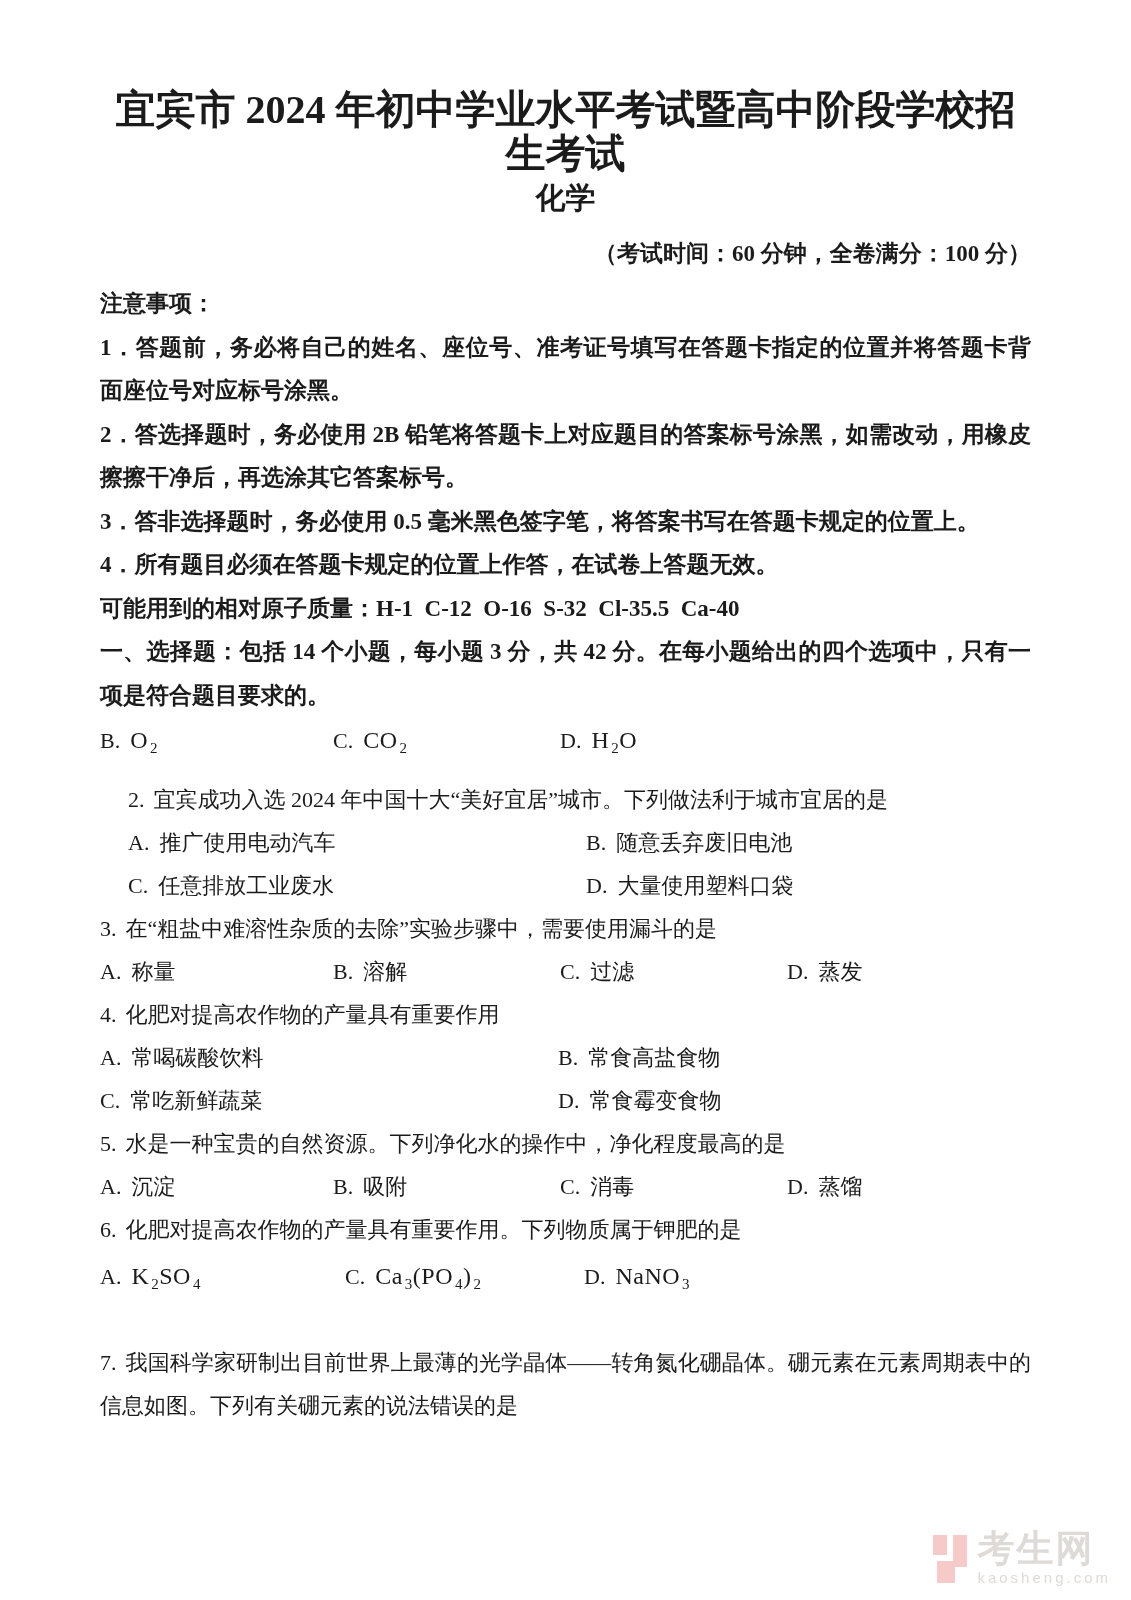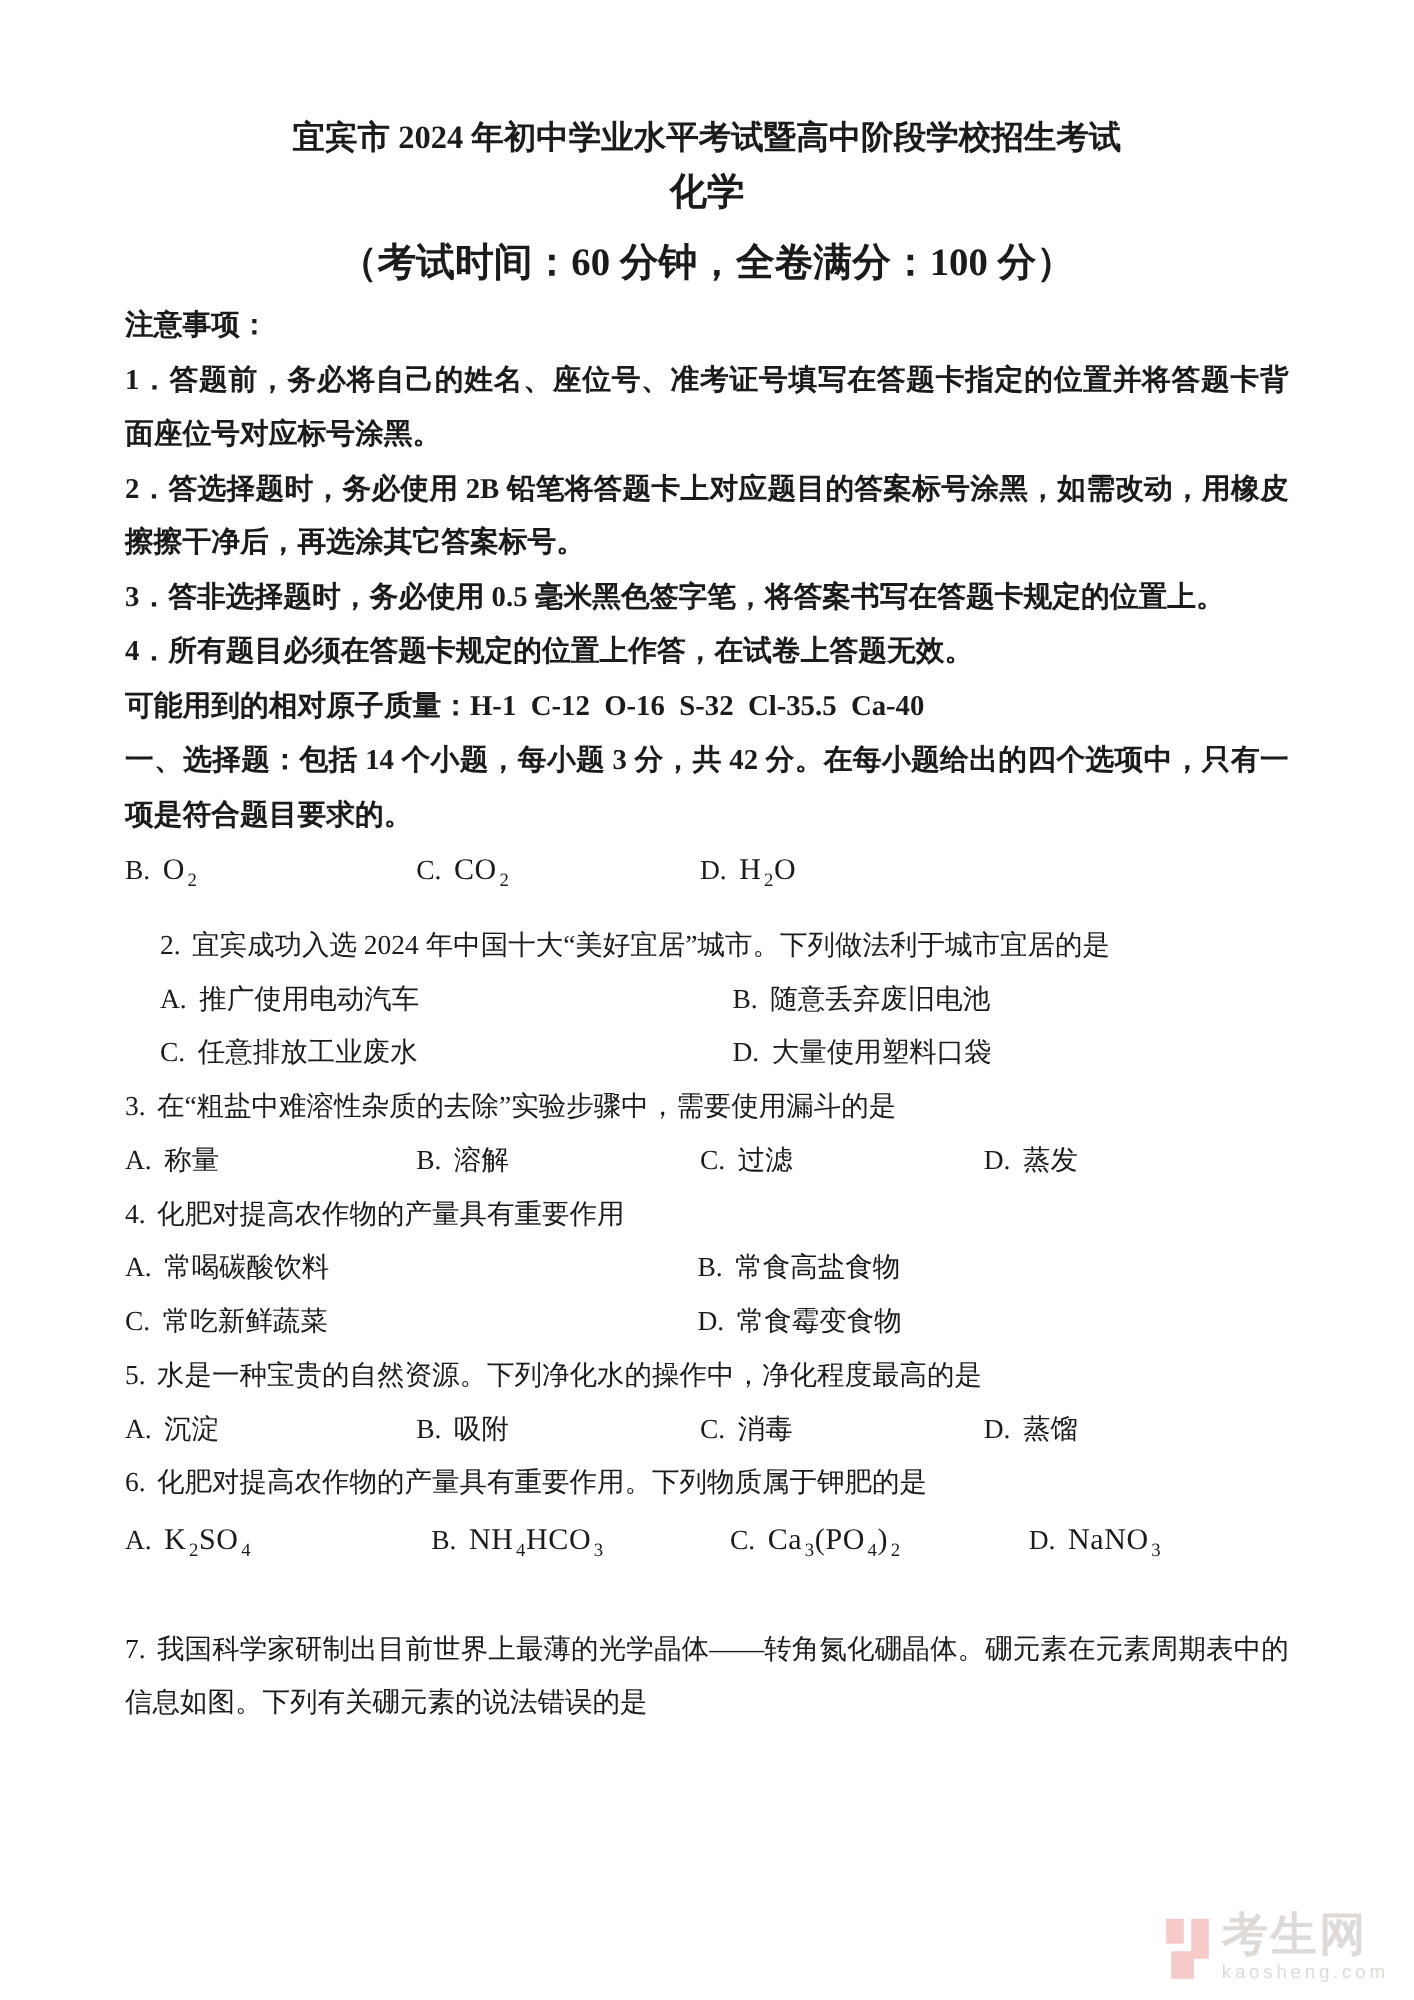--- a/index.html
+++ b/index.html
@@ -6,23 +6,23 @@
   html,body { width:1131px; height:1600px; }
   body {
     background: var(--paper, #ffffff);
     color: var(--ink, #1b1b1b);
     font-family: "Liberation Serif", "DejaVu Serif", serif;
     position: relative;
     overflow: hidden;
   }
   .content { padding: 88px 100px 0 100px; }
 
-  .title   { font-size:26px; font-weight:700; text-align:center; line-height:44px; }
+  .title   { font-size:40px; font-weight:700; text-align:center; line-height:44px; }
   .subject { font-size:30px; font-weight:700; text-align:center; line-height:44px; }
-  .exam-info { font-size:31px; font-weight:700; text-align:center; line-height:36px; margin-top:16px; }
+  .exam-info { font-size:23px; font-weight:700; text-align:right; line-height:36px; margin-top:16px; }
 
   .front-matter { margin-top:10px; font-size:23px; font-weight:700; line-height:43.5px; text-align:justify; }
   .front-matter p { margin:0; }
   .atomic { white-space:pre-wrap; text-align:left; }
 
   .questions { font-size:22px; line-height:43px; }
   .q-text { text-align:justify; }
   .q-num { margin-right:9px; }
 
   .opts { display:grid; }
@@ -114,21 +114,20 @@
         <div class="opt"><span class="opt-label">B.</span><span>吸附</span></div>
         <div class="opt"><span class="opt-label">C.</span><span>消毒</span></div>
         <div class="opt"><span class="opt-label">D.</span><span>蒸馏</span></div>
       </div>
     </div>
 
     <div class="q-block">
       <p class="q-text"><span class="q-num">6.</span><span>化肥对提高农作物的产量具有重要作用。下列物质属于钾肥的是</span></p>
       <div class="opts four row-50">
         <div class="opt"><span class="opt-label">A.</span><span class="formula">K<sub>2</sub>SO<sub>4</sub></span></div>
-        <div class="opt"><span class="opt-label">B.</span><span class="formula">NH<sub>4</sub>HCO<sub>3</sub></span></div>
         <div class="opt"><span class="opt-label">C.</span><span class="formula">Ca<sub>3</sub>(PO<sub>4</sub>)<sub>2</sub></span></div>
         <div class="opt"><span class="opt-label">D.</span><span class="formula">NaNO<sub>3</sub></span></div>
       </div>
     </div>
 
     <div class="q-block q-gap-40">
       <p class="q-text"><span class="q-num">7.</span><span>我国科学家研制出目前世界上最薄的光学晶体——转角氮化硼晶体。硼元素在元素周期表中的信息如图。下列有关硼元素的说法错误的是</span></p>
     </div>
 
   </div>

